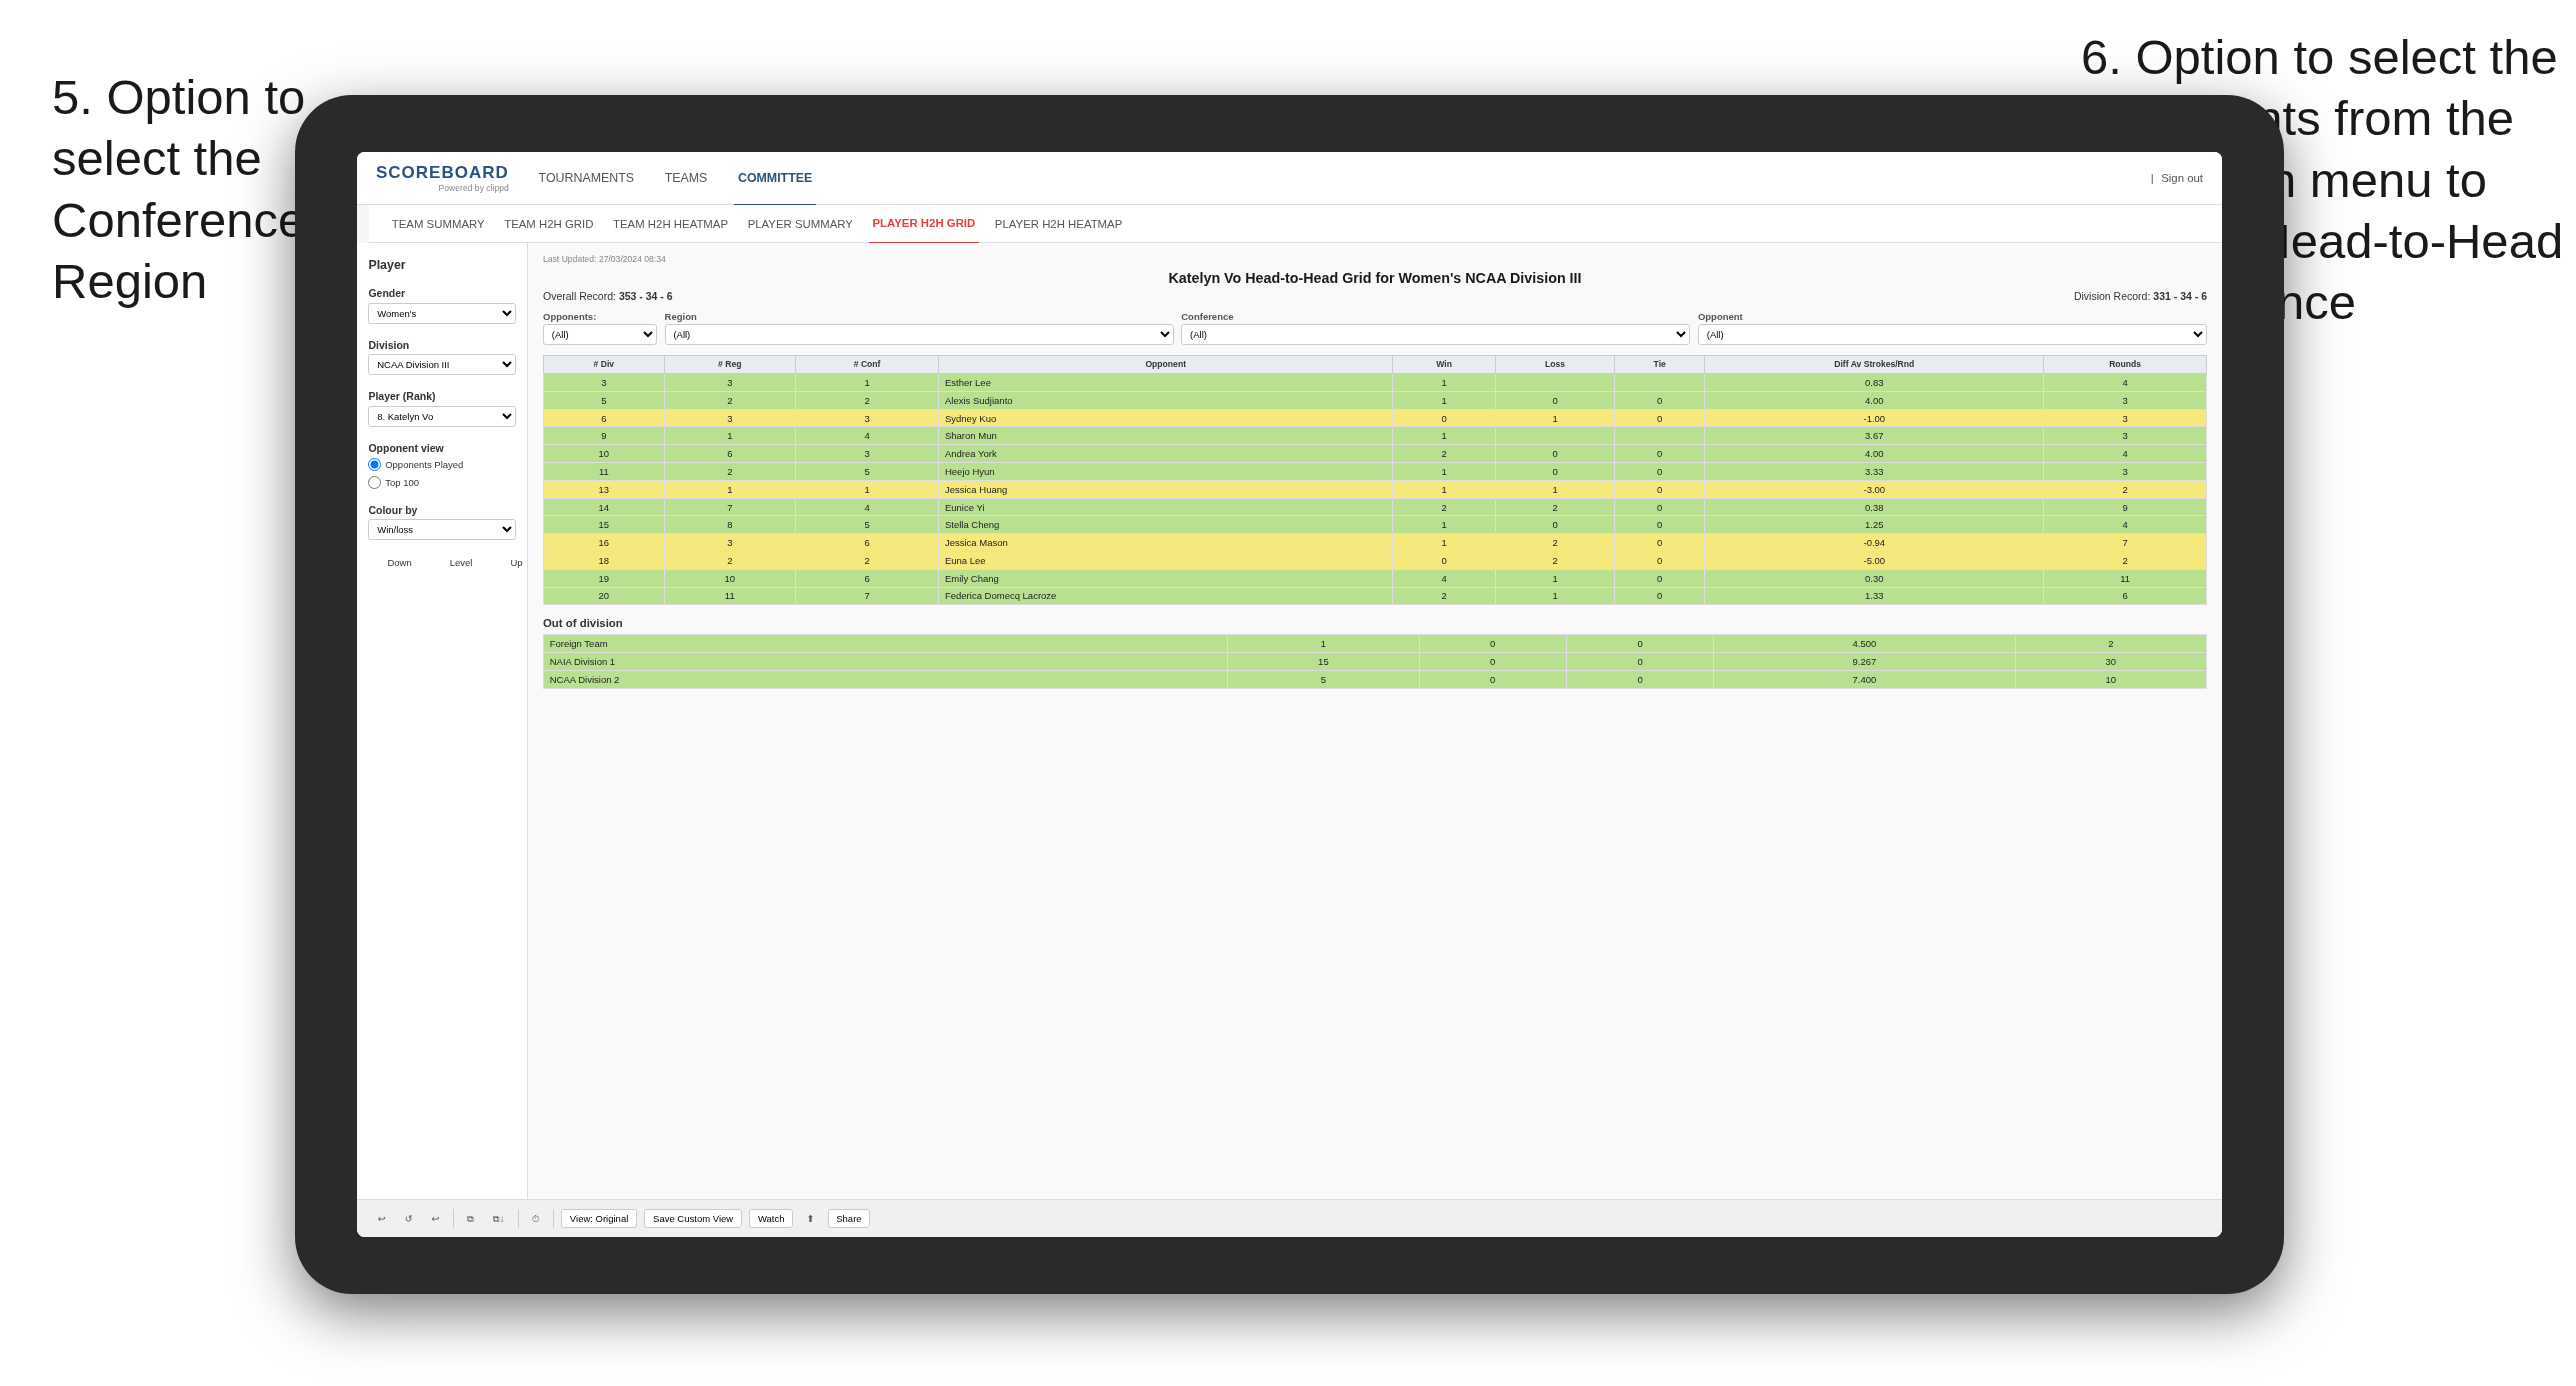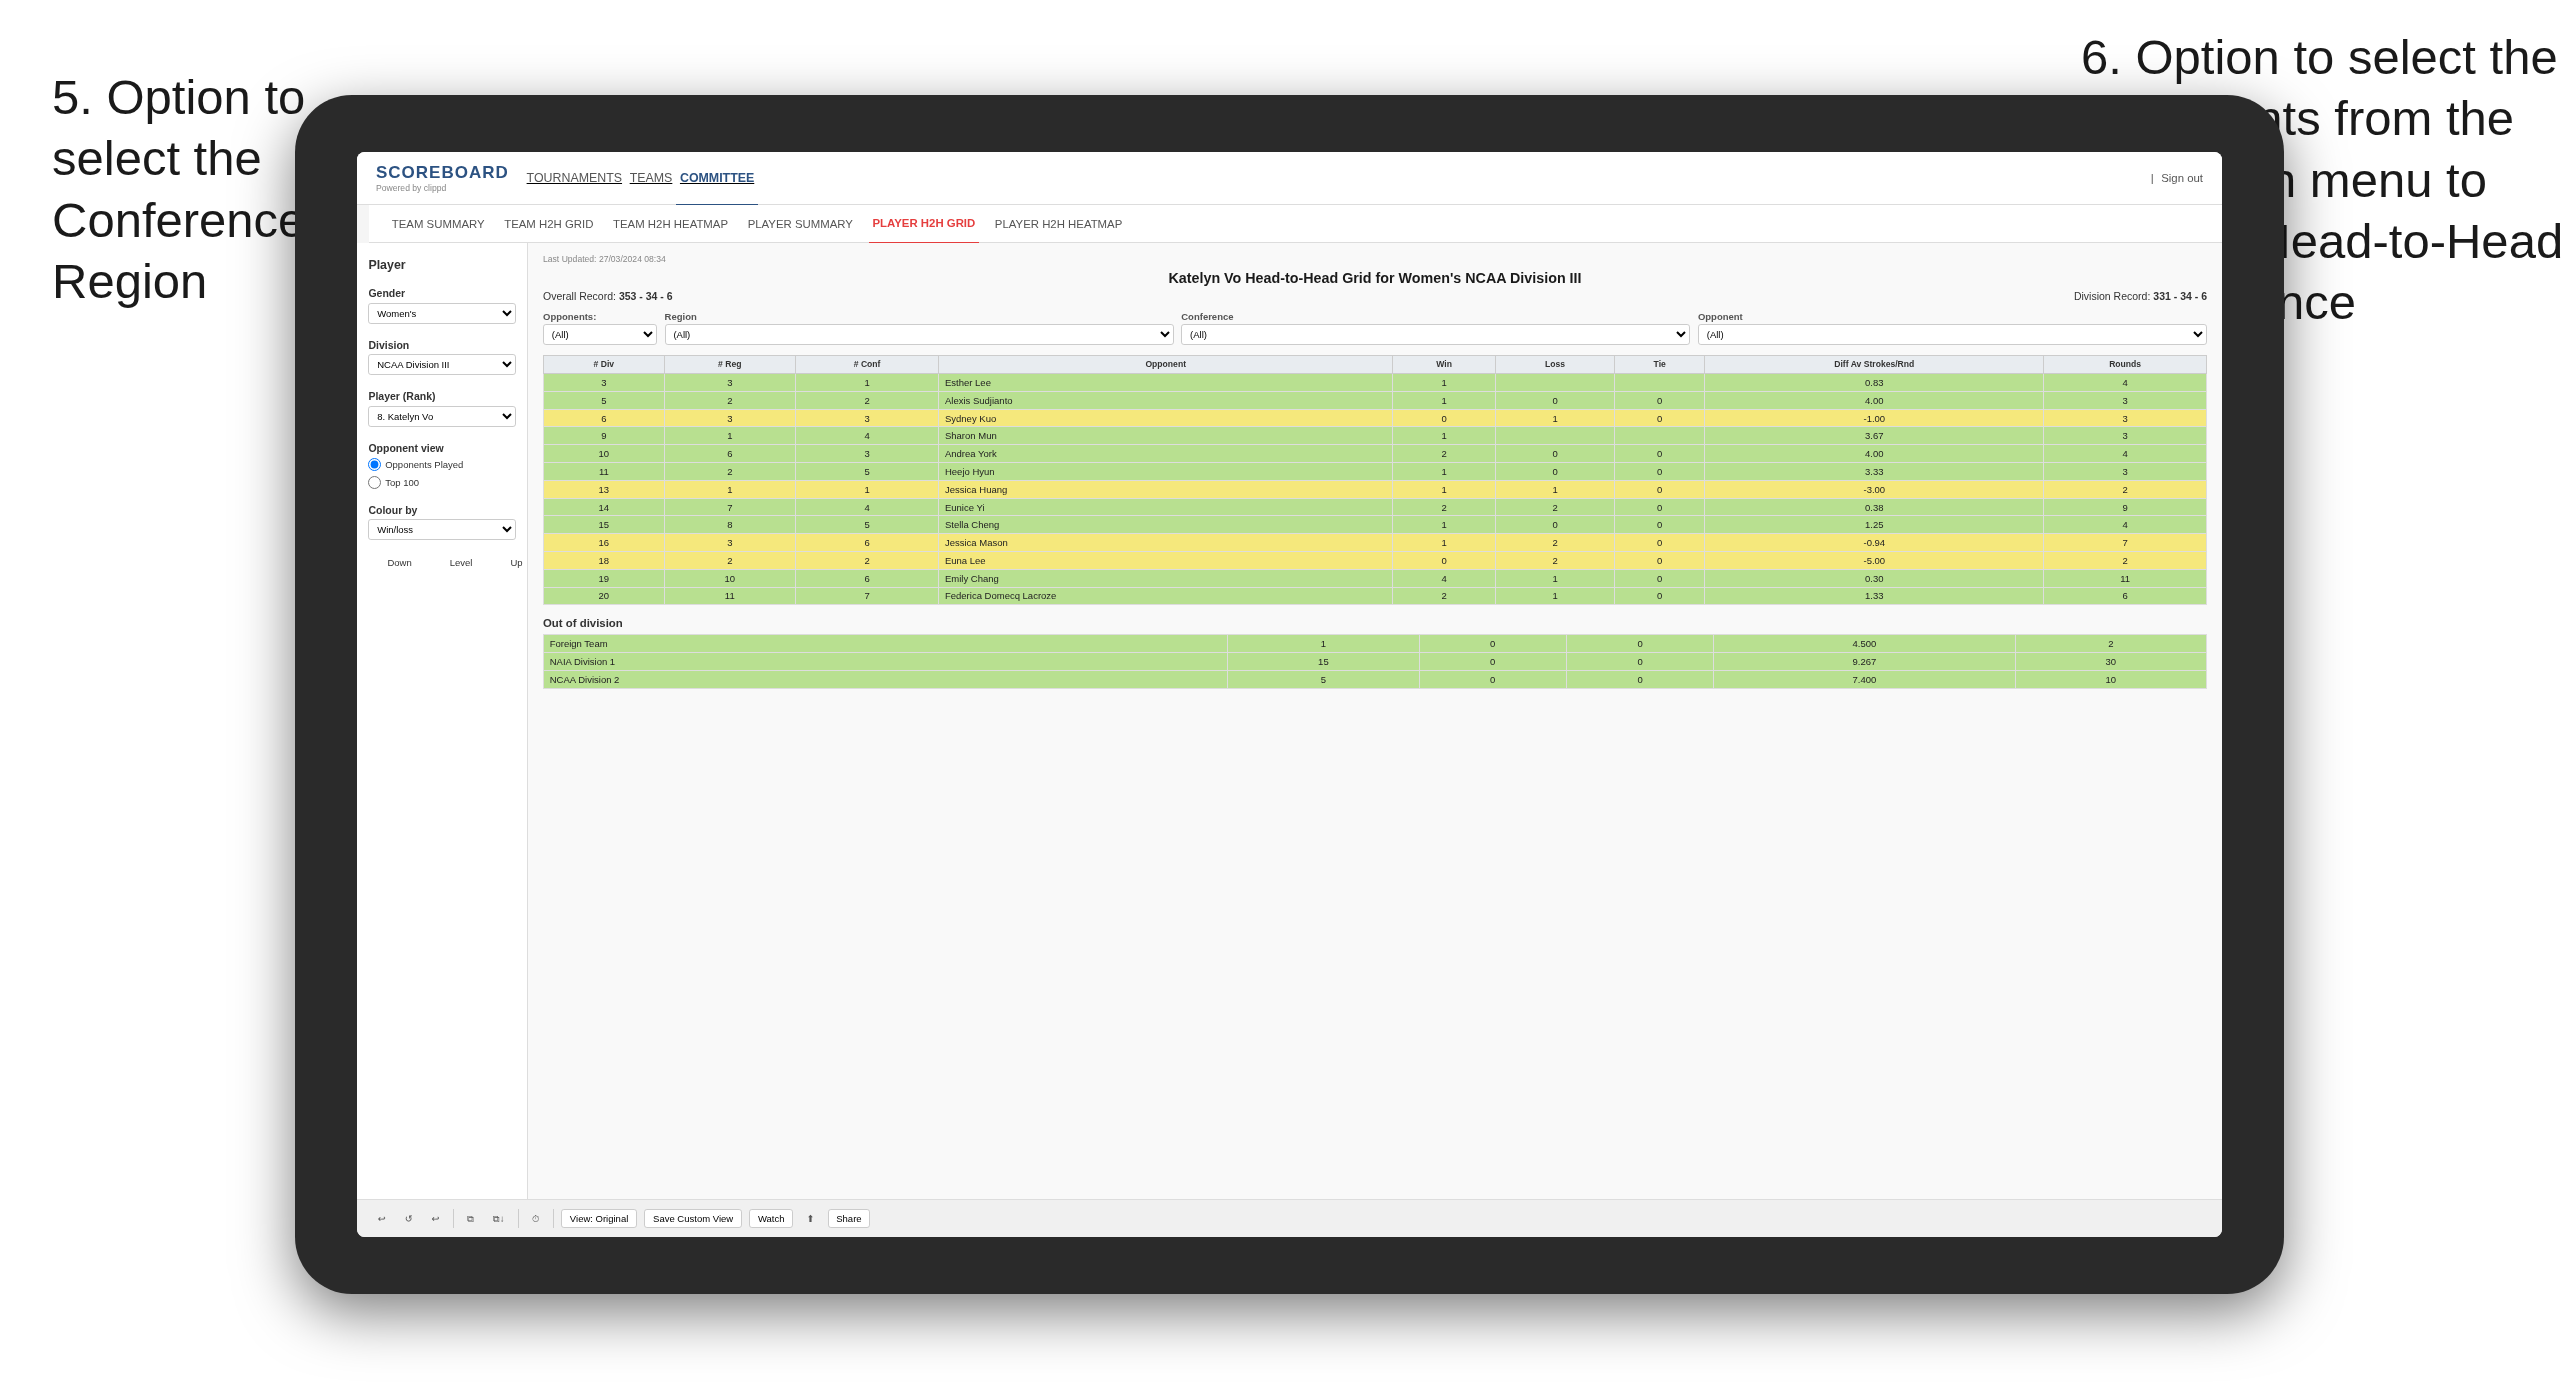--- a/index.html
+++ b/index.html
@@ -71,39 +71,40 @@
       padding: 0 19px;
       display: flex;
       align-items: center;
       height: 53px;
       flex-shrink: 0;
     }
 
     .logo-area {
       display: flex;
       flex-direction: column;
-      margin-right: 14px;
+      margin-right: 26px;
+      text-align: right;
     }
 
     .logo-text {
       font-size: 17px;
       font-weight: 900;
       color: #2c5282;
       letter-spacing: 1px;
     }
 
     .logo-sub {
       font-size: 8.6px;
       color: #888;
     }
 
     .main-nav {
       display: flex;
+      gap: 23px;
       flex: 1;
-      text-decoration: underline;
     }
 
     .main-nav-item {
       font-size: 12.4px;
       color: #555;
       padding: 0 3.8px;
       cursor: pointer;
       height: 53px;
       display: flex;
       align-items: center;

